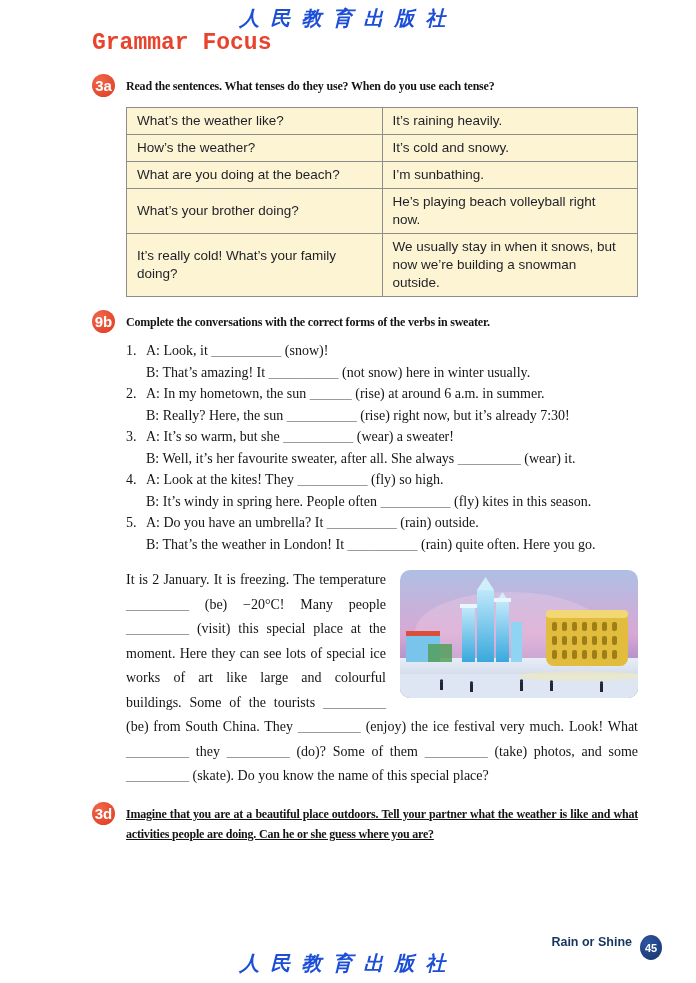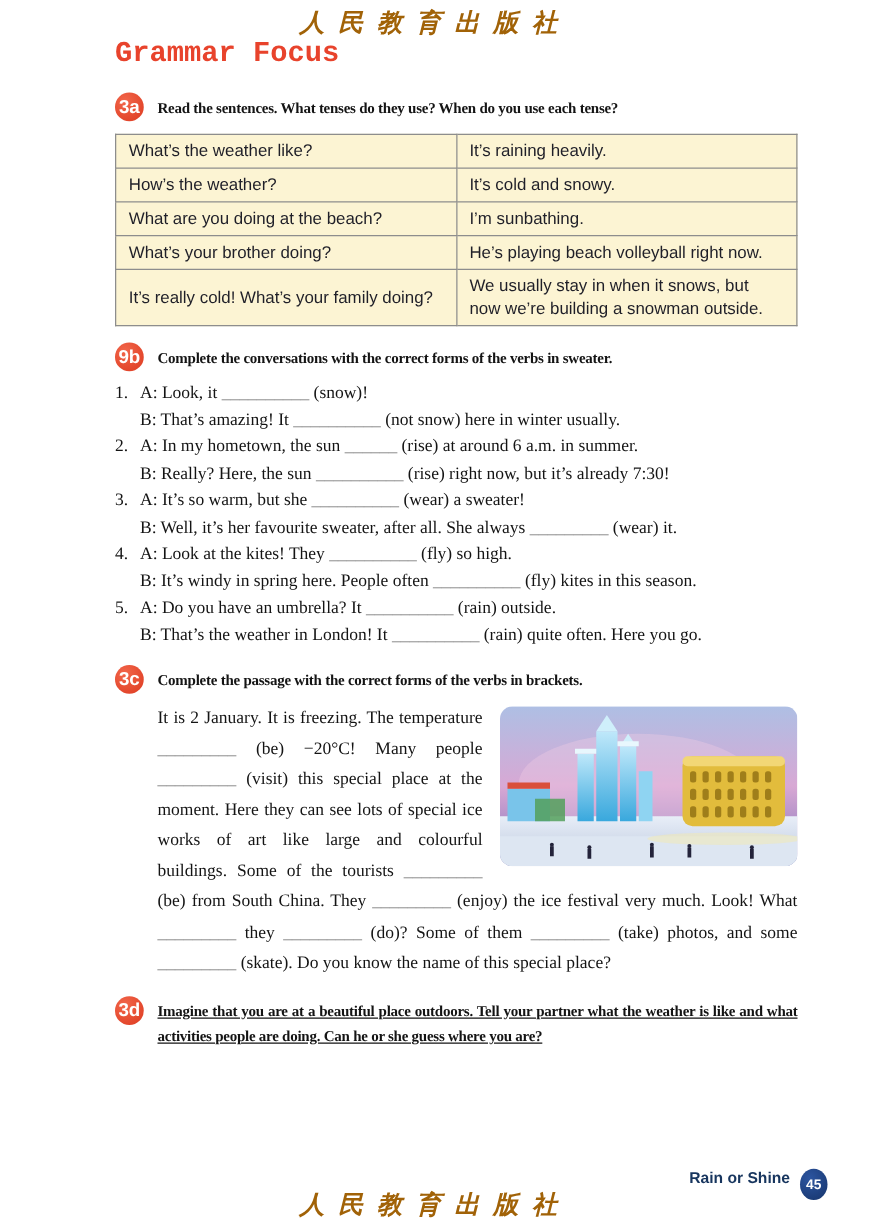--- a/index.html
+++ b/index.html
@@ -6,21 +6,21 @@
   .page {
     position: relative;
     width: 696px;
     height: 983px;
     background: #ffffff;
     overflow: hidden;
     font-family: "Liberation Serif", serif;
     color: #141414;
   }
   .logo {
-    color: #a16207;
+    color: #1d4ed8;
     font-family: "DejaVu Sans", sans-serif;
     font-style: italic;
     font-weight: bold;
     font-size: 20px;
     letter-spacing: 11px;
     text-align: center;
     white-space: nowrap;
   }
   .logo-top { position: absolute; top: 5px; left: 0; right: 0; }
   .logo-bottom { position: absolute; bottom: 6px; left: 0; right: 0; }
@@ -51,21 +51,21 @@
   .instr {
     font-weight: bold;
     font-size: 12px;
     line-height: 20px;
     letter-spacing: -0.2px;
     padding-top: 2px;
     flex: 1;
   }
   .instr--justify { text-align: justify; text-decoration: underline; }
 
-  .sec-body { margin-top: 10px; }
+  .sec-body { margin-left: 34px; margin-top: 10px; }
 
   .grammar-table {
     width: 100%;
     border-collapse: collapse;
     background: #fcf4d3;
     font-family: "Liberation Sans", sans-serif;
     font-size: 13.5px;
     color: #1f1f28;
   }
   .grammar-table td {
@@ -217,24 +217,20 @@
           <div class="conv-lines">
             <div class="conv-line">A: Do you have an umbrella? It <span class="blank">__________</span> (rain) outside.</div>
             <div class="conv-line">B: That’s the weather in London! It <span class="blank">__________</span> (rain) quite often. Here you go.</div>
           </div>
         </div>
 
       </div>
     </section>
 
     <section class="sec">
-      <div class="sec-head">
-        <div class="badge">3c</div>
-        <div class="instr">Complete the passage with the correct forms of the verbs in brackets.</div>
-      </div>
       <div class="passage-wrap">
         <div class="photo">
           <svg width="238" height="128" viewBox="0 0 238 128" xmlns="http://www.w3.org/2000/svg">
             <defs>
               <linearGradient id="sky" x1="0" x2="0" y1="0" y2="1">
                 <stop offset="0" stop-color="#aebfe4"></stop>
                 <stop offset="0.5" stop-color="#d8a8d4"></stop>
                 <stop offset="1" stop-color="#7e72b8"></stop>
               </linearGradient>
               <linearGradient id="ice" x1="0" x2="0" y1="0" y2="1">

